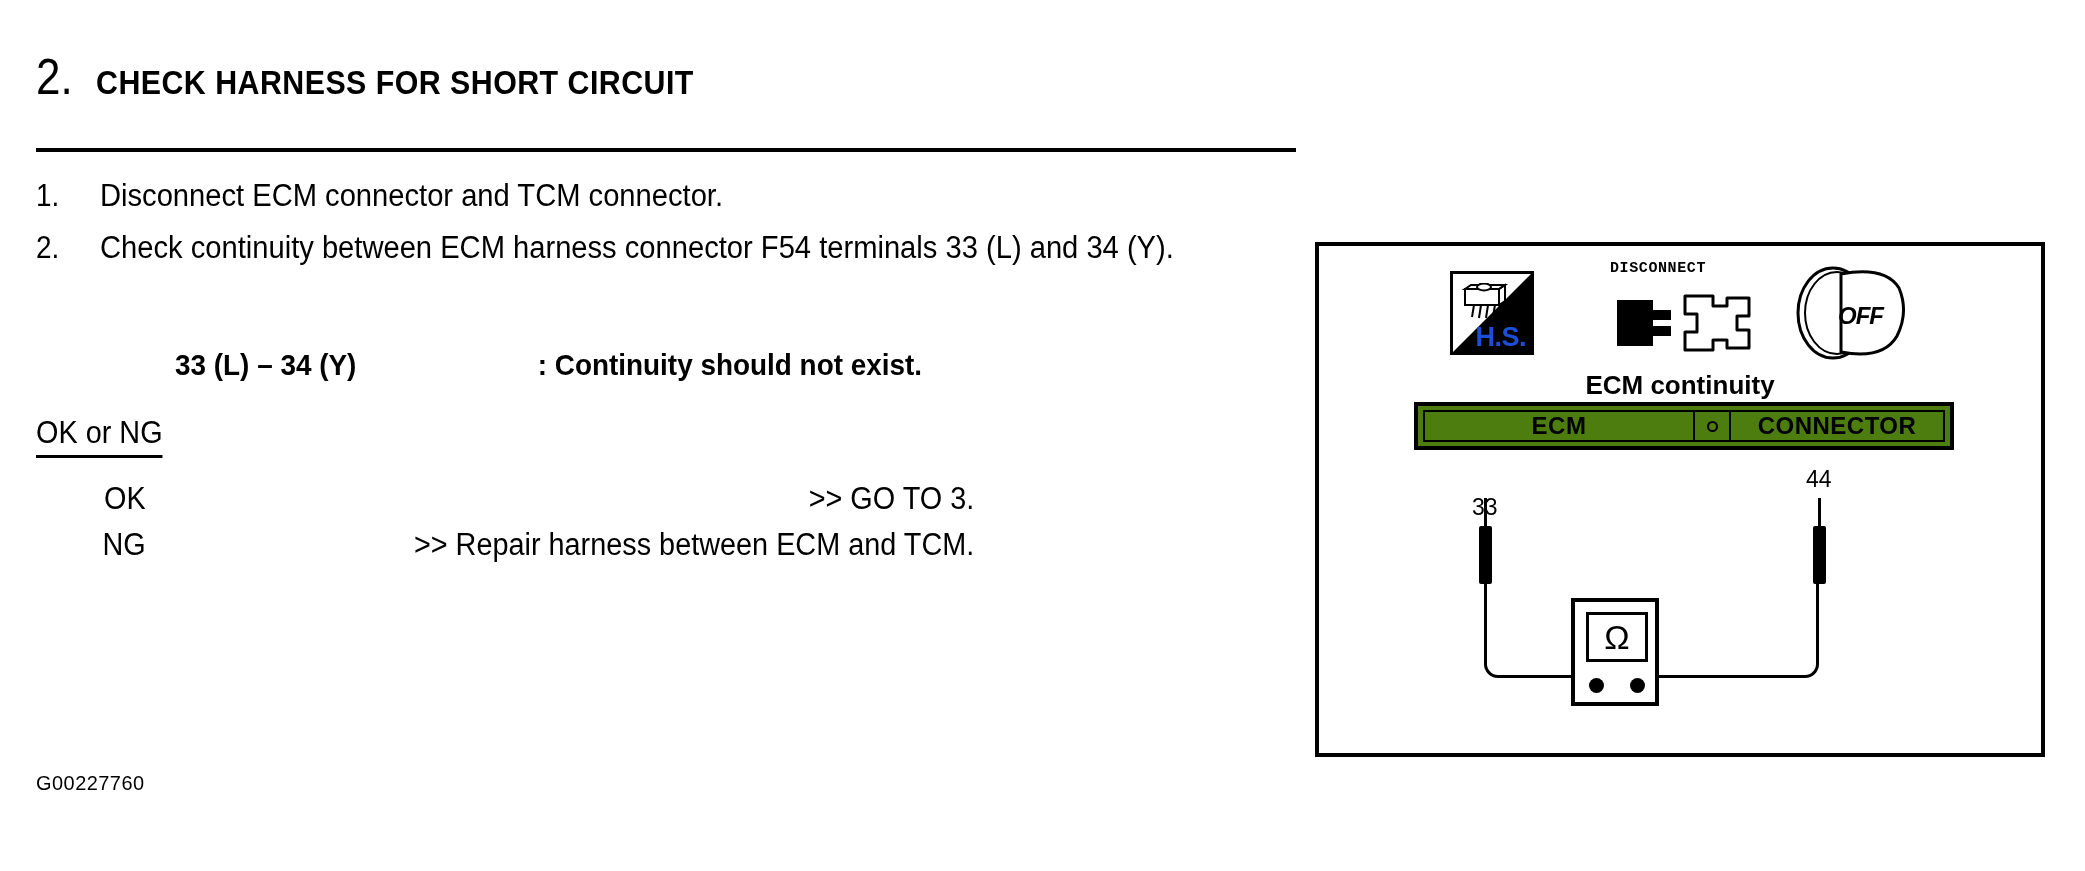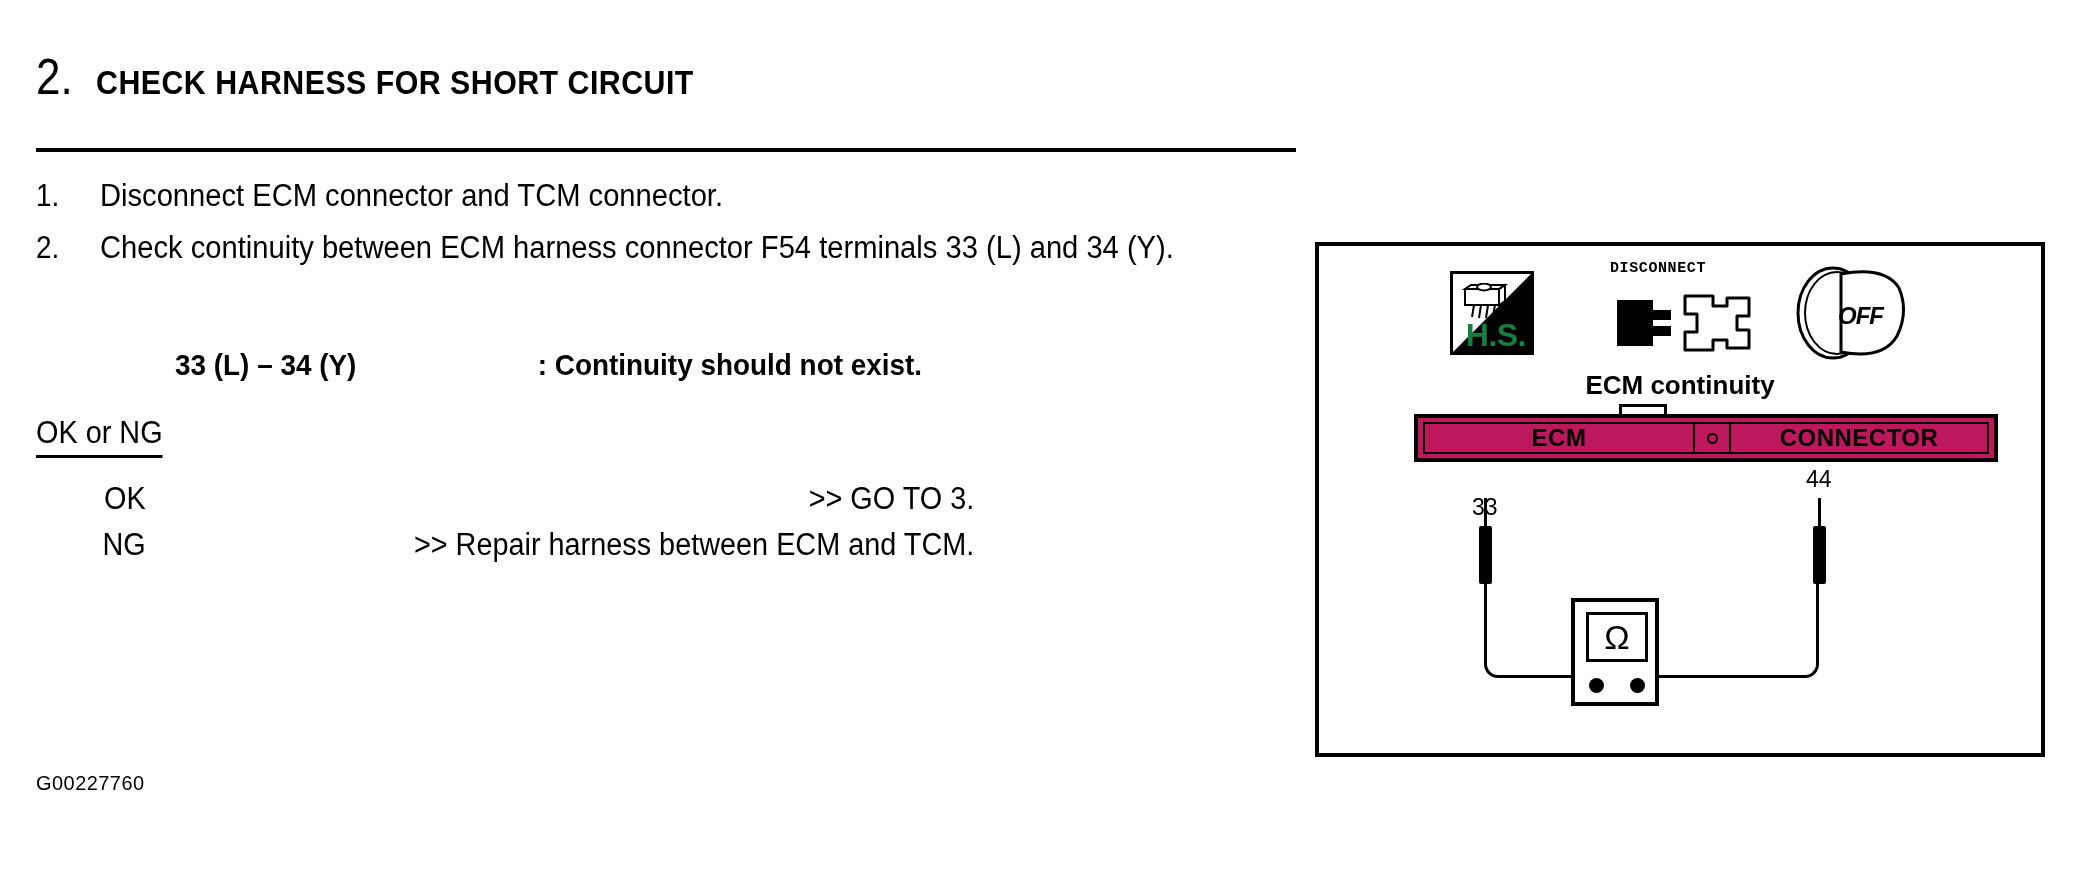--- a/index.html
+++ b/index.html
@@ -194,22 +194,22 @@
     position: absolute;
     right: 0; bottom: 0;
     width: 0; height: 0;
     border-left: 78px solid transparent;
     border-bottom: 78px solid #000;
   }
   .hs-icon .hs-text {
     position: absolute;
     right: 5px;
     bottom: 1px;
-    color: #15803d;
-    font-size: 32px;
+    color: #1d4ed8;
+    font-size: 27px;
     font-weight: bold;
     letter-spacing: -0.5px;
     line-height: 1;
     z-index: 2;
   }
   .hs-icon .hand {
     position: absolute;
     left: 9px;
     top: 9px;
     z-index: 2;
@@ -267,26 +267,26 @@
     text-align: center;
     font-size: 26px;
     font-weight: bold;
     transform: scaleY(1.02);
   }
 
   
   .connector {
     position: absolute;
     left: 95px;
-    top: 168px;
-    width: 584px;
+    top: 156px;
+    width: 540px;
     height: 48px;
     border: 4px solid #000;
     box-sizing: border-box;
-    background: #be185d;
+    background: #4d7c0f;
   }
   .connector-inner {
     position: absolute;
     left: 5px;
     top: 4px;
     right: 5px;
     bottom: 4px;
     border: 2px solid #000;
     box-sizing: border-box;
     display: flex;

